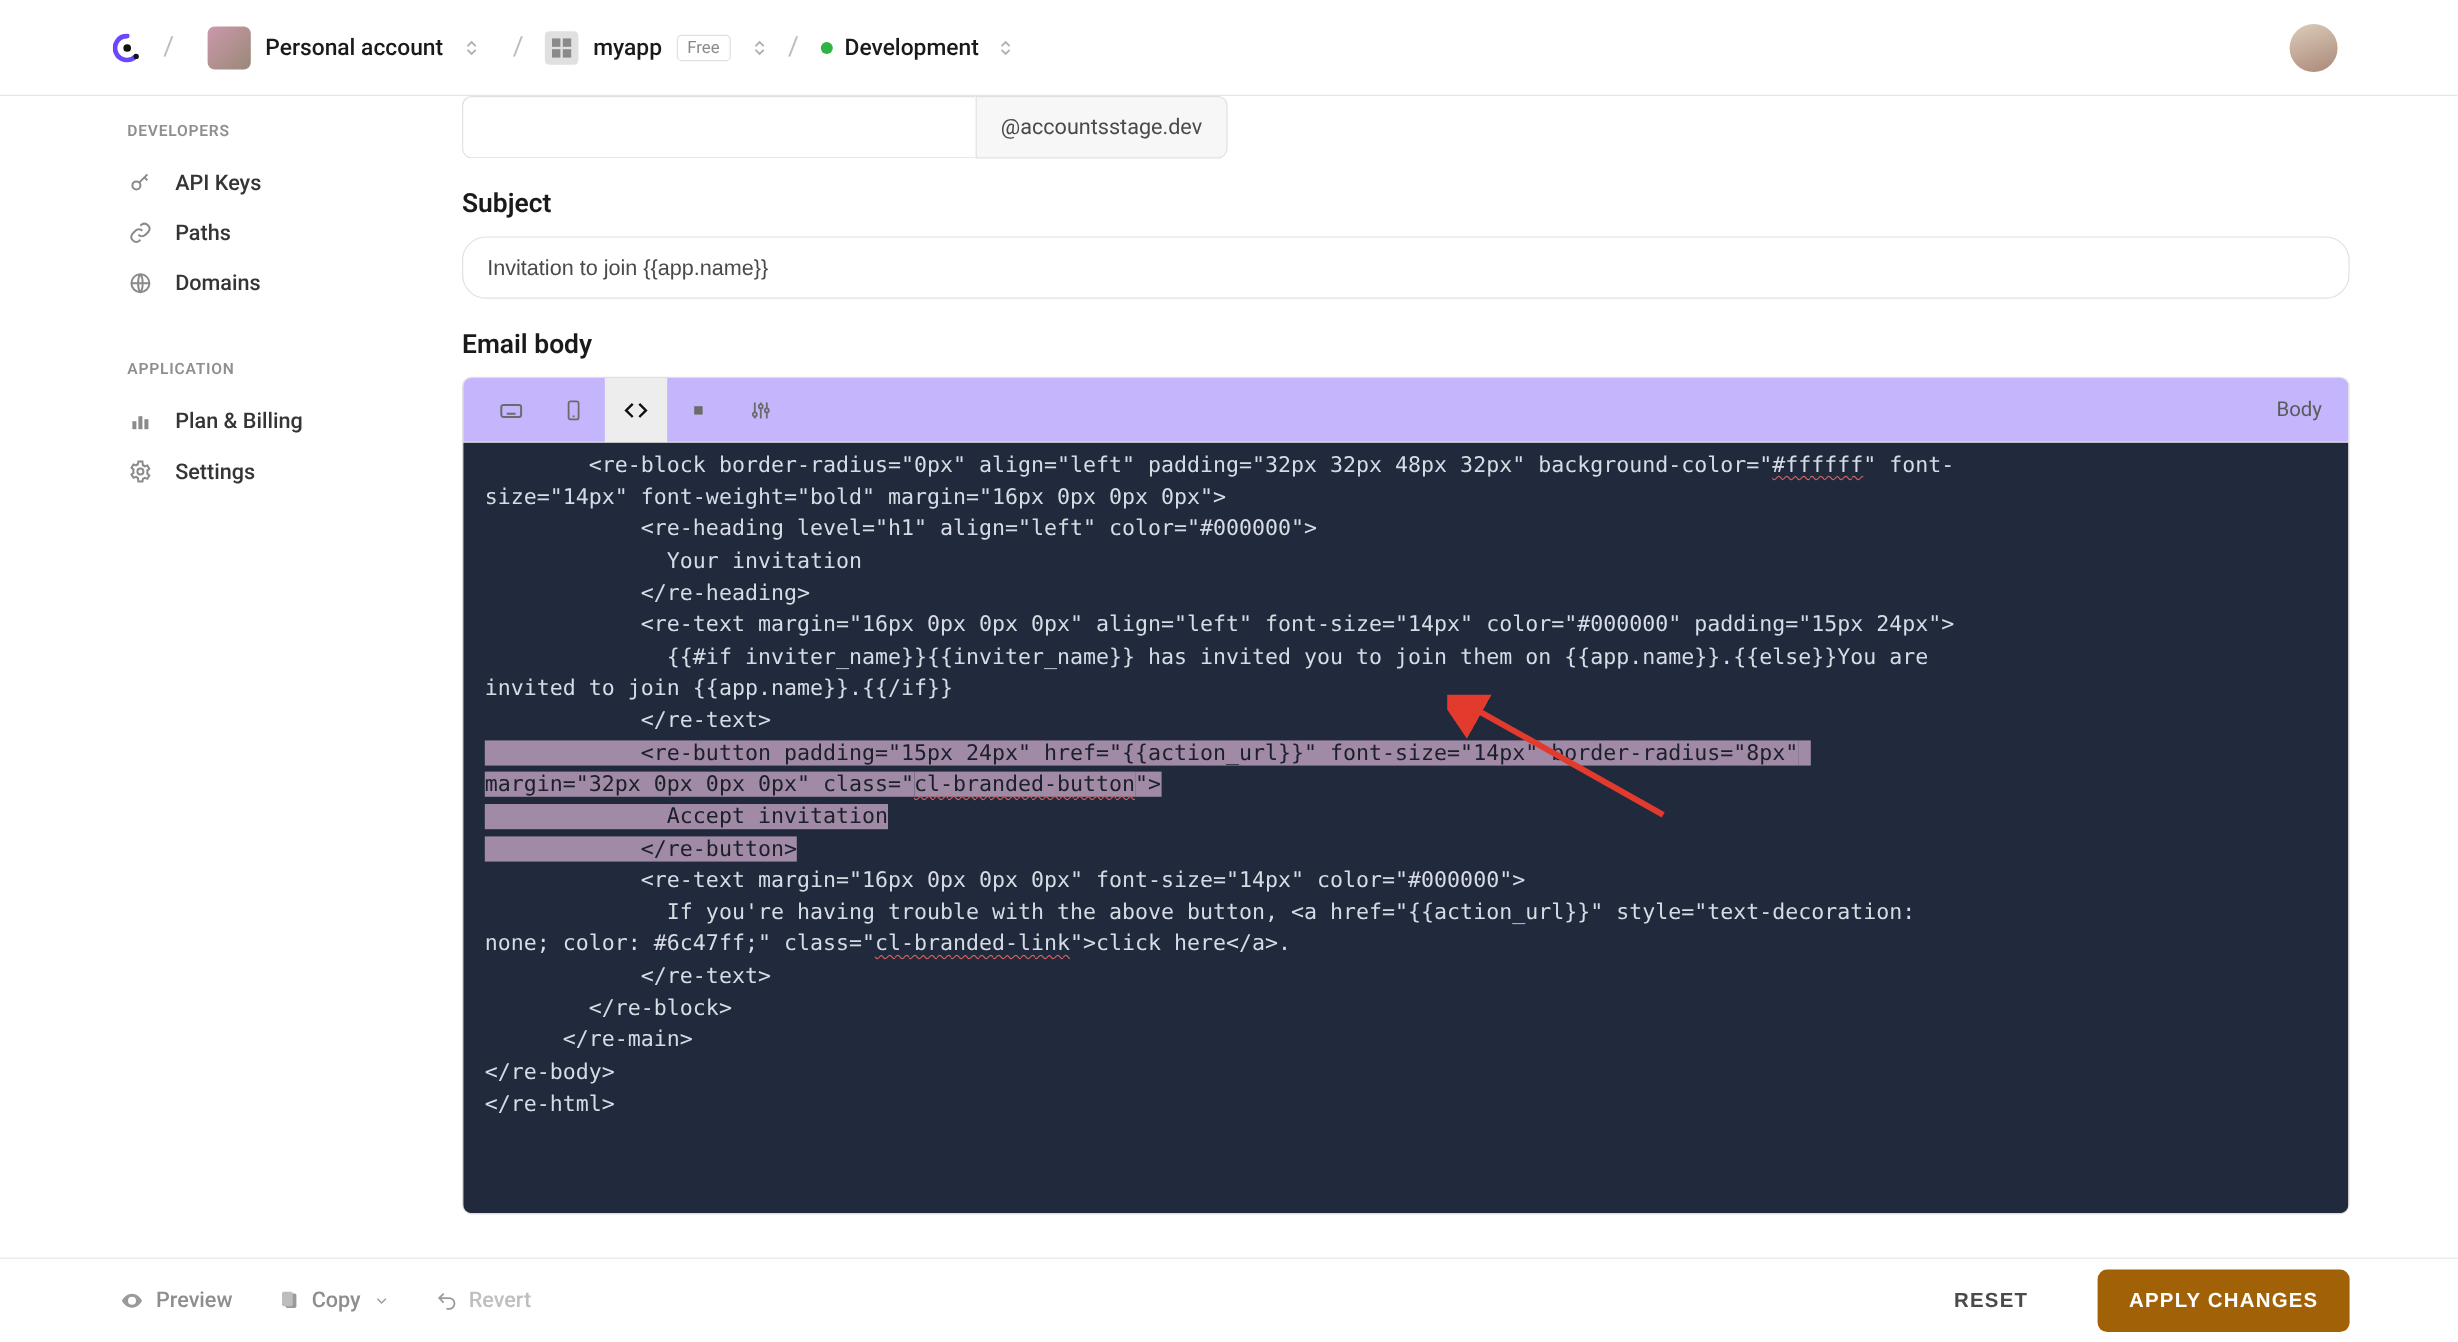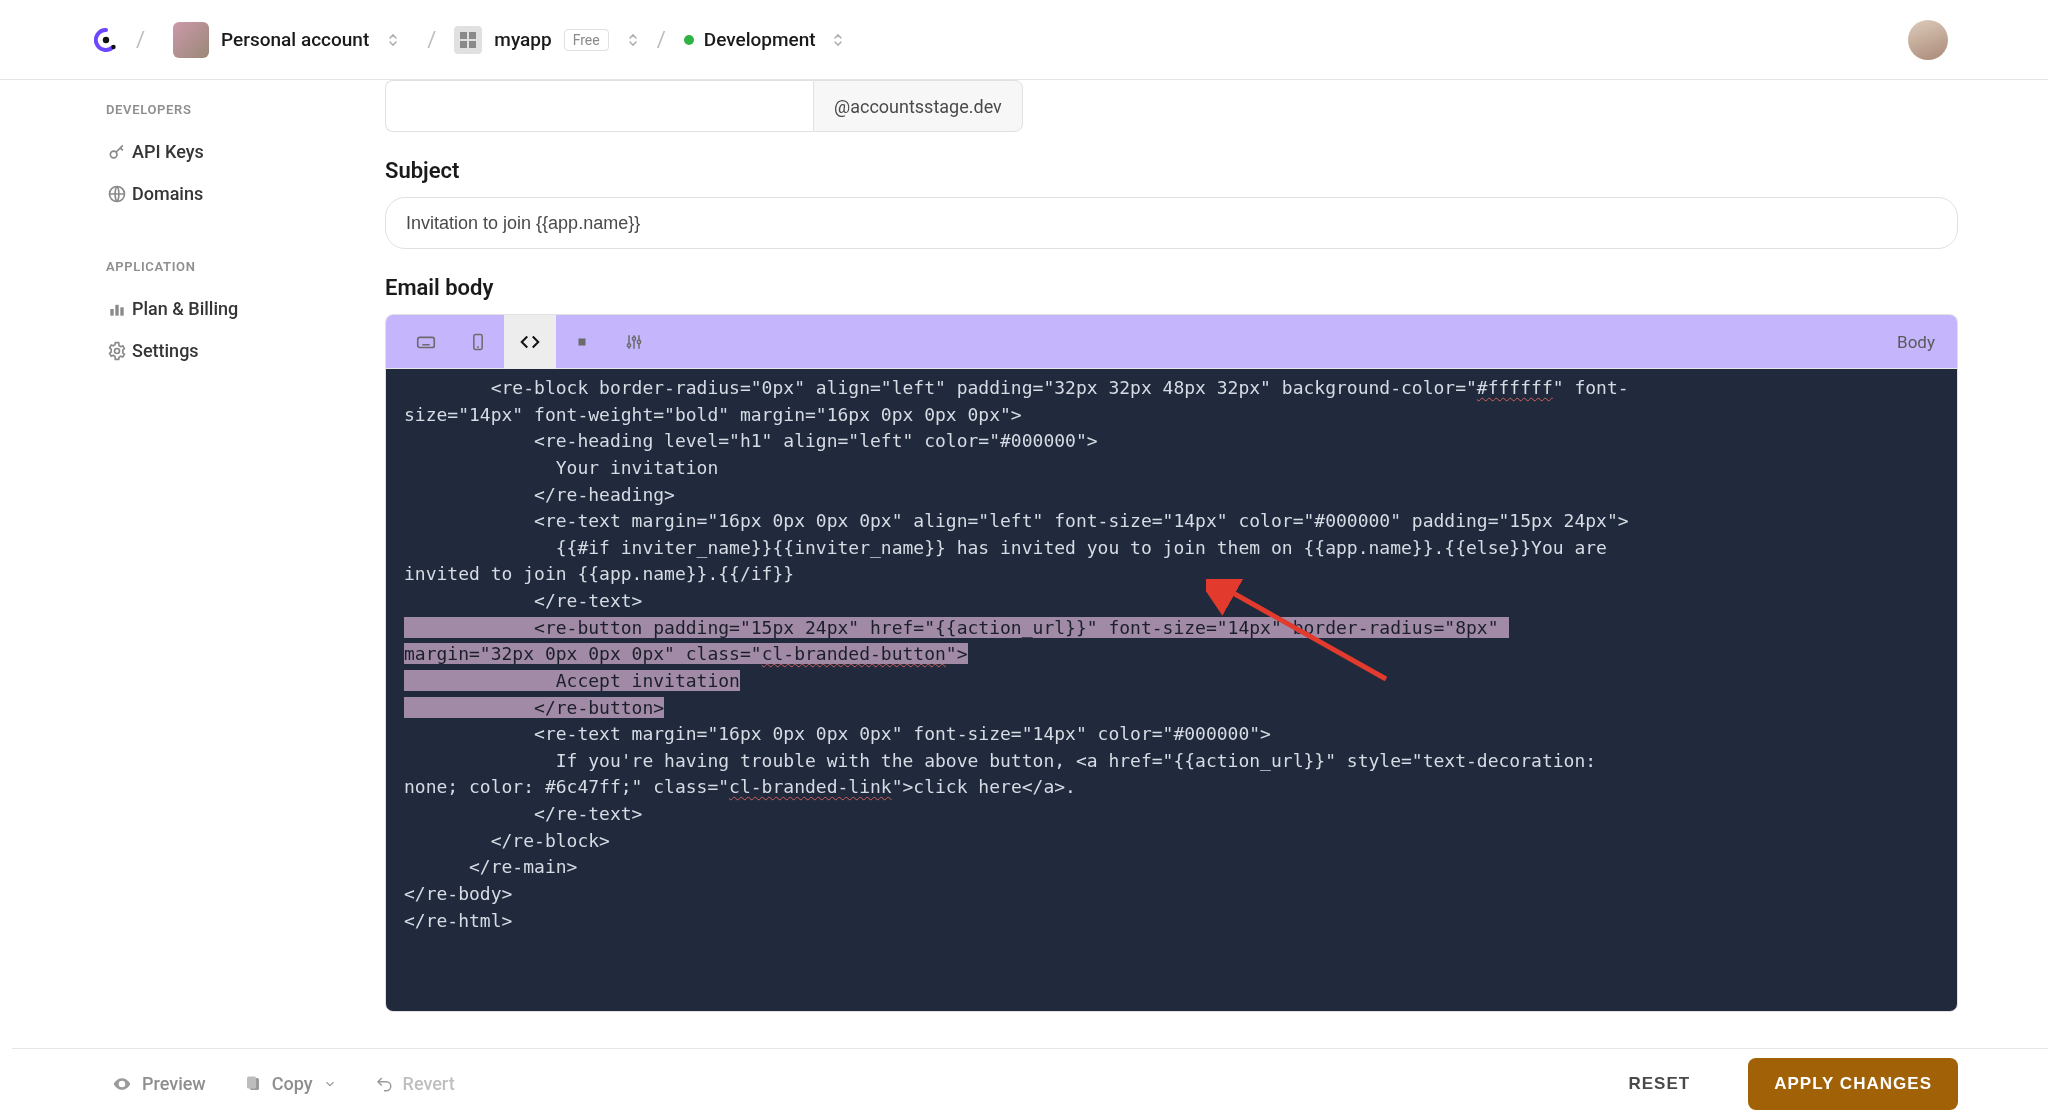--- a/index.html
+++ b/index.html
@@ -66,21 +66,21 @@
   .body-row { display:flex; height: calc(1118px - 80px - 70px); }
 
   .sidebar {
     width: 385px; padding: 12px 0 0 106px;
   }
   .side-section-label {
     font-size:13px; letter-spacing:0.05em; color:#8f8f8f; font-weight:600;
     margin: 10px 0 14px 0;
   }
   .side-item {
-    display:flex; align-items:flex-start; gap:4px;
+    display:flex; align-items:center; gap:18px;
     padding: 10px 0; color:#353535; font-size:18px; font-weight:500;
     cursor:pointer;
   }
   .side-icon { width:22px; height:22px; color:#8a8a8a; display:flex; align-items:center; justify-content:center;}
   .side-section-gap { height: 34px; }
 
   .main {
     flex:1; padding: 0 90px 0 0;
     display:flex; flex-direction:column;
   }
@@ -130,21 +130,21 @@
   .code-area .wavy {
     text-decoration: underline wavy #d1605e;
     text-decoration-thickness:1px;
     text-underline-offset:3px;
   }
   .arrow-annot {
     position:absolute; pointer-events:none;
   }
 
   .footer {
-    position:absolute; left:12px; right:0; bottom:0; height:70px;
+    position:absolute; left:0; right:0; bottom:0; height:70px;
     border-top:1px solid #e7e7e7; background:#fff;
     display:flex; align-items:center; padding:0 90px 0 100px; gap:38px;
   }
   .f-ghost {
     display:flex; align-items:center; gap:10px; color:#8e8e8e; font-size:18px; font-weight:500;
     cursor:pointer;
   }
   .f-ghost svg{ color:#9a9a9a;}
   .footer-spacer{flex:1;}
   .btn-reset {
@@ -222,20 +222,29 @@
     <div class="side-section-label">DEVELOPERS</div>
 
     <div class="side-item">
       <span class="side-icon">
         <svg width="20" height="20" viewBox="0 0 24 24" fill="none" stroke="currentColor" stroke-width="2">
             <circle cx="8" cy="15" r="4"></circle>
             <path d="M11 12l8-8M16 7l3 3"></path>
           </svg>
       </span>
       <span>API Keys</span>
+    </div>
+    <div class="side-item">
+      <span class="side-icon">
+        <svg width="20" height="20" viewBox="0 0 24 24" fill="none" stroke="currentColor" stroke-width="2">
+            <path d="M10 14a5 5 0 0 0 7 0l3-3a5 5 0 0 0-7-7l-1 1"></path>
+            <path d="M14 10a5 5 0 0 0-7 0l-3 3a5 5 0 0 0 7 7l1-1"></path>
+          </svg>
+      </span>
+      <span>Paths</span>
     </div>
     <div class="side-item">
       <span class="side-icon">
         <svg width="20" height="20" viewBox="0 0 24 24" fill="none" stroke="currentColor" stroke-width="2">
             <circle cx="12" cy="12" r="9"></circle>
             <path d="M3 12h18M12 3c3 3 3 15 0 18M12 3c-3 3-3 15 0 18"></path>
           </svg>
       </span>
       <span>Domains</span>
     </div>

